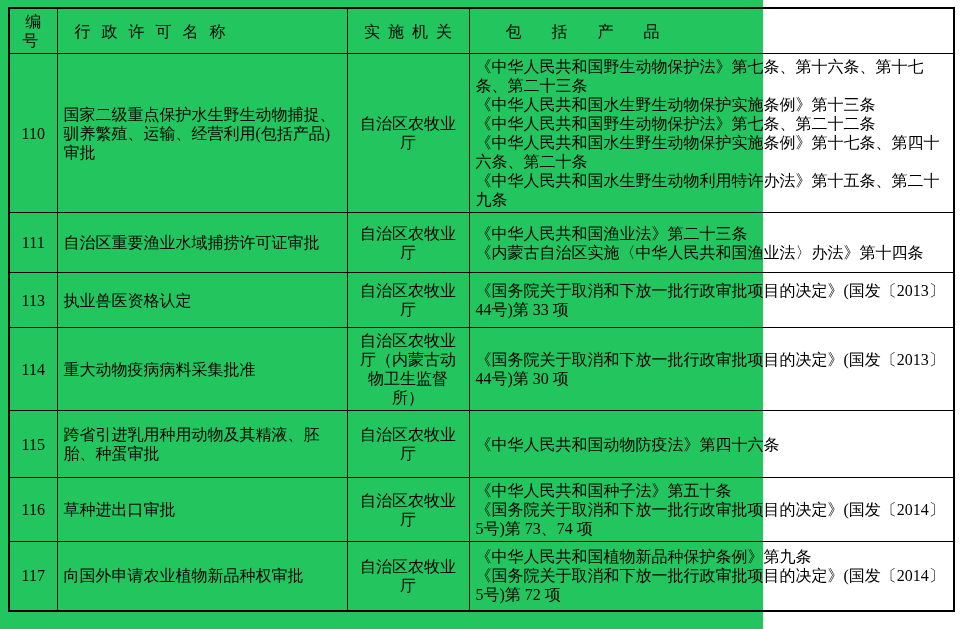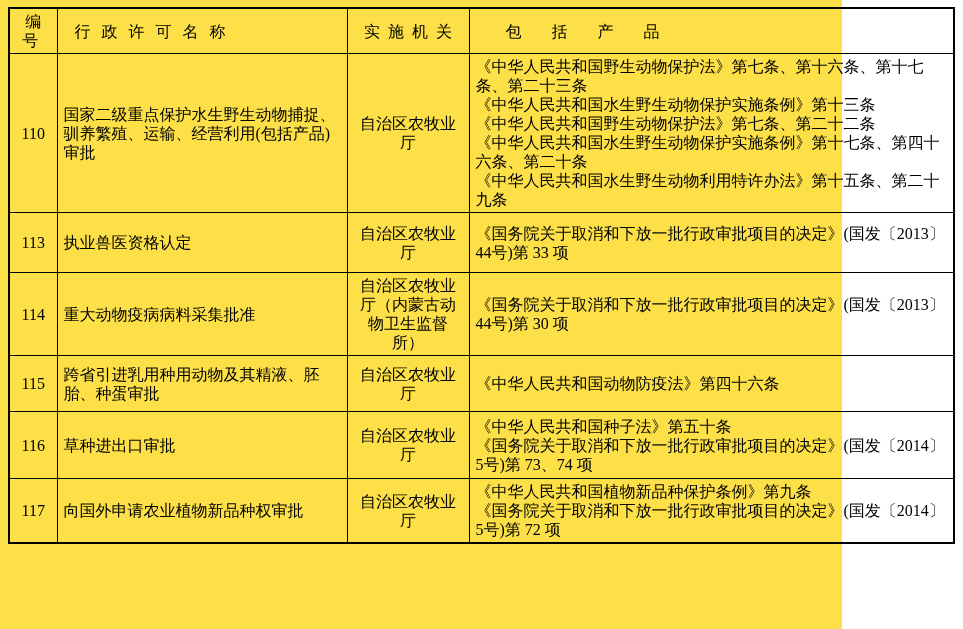--- a/index.html
+++ b/index.html
@@ -2,23 +2,23 @@
 <html><head>
 <meta charset="utf-8">
 <style>
   html, body {
     margin: 0;
     padding: 0;
     background: #ffffff;
   }
   .page {
     position: relative;
-    width: 842px;
+    width: 763px;
     height: 629px;
-    background: #fde047;
+    background: #22c55e;
     font-family: "Liberation Serif", "DejaVu Serif", serif;
     color: #000000;
     box-sizing: border-box;
   }
   table.permits {
     position: absolute;
     left: 8px;
     top: 7px;
     width: 947px;
     border-collapse: collapse;
@@ -77,20 +77,29 @@
     <td class="col-agency">自治区农牧业厅</td>
     <td class="col-legal">
             <div class="legal-line">《中华人民共和国野生动物保护法》第七条、第十六条、第十七条、第二十三条</div>
             <div class="legal-line">《中华人民共和国水生野生动物保护实施条例》第十三条</div>
             <div class="legal-line">《中华人民共和国野生动物保护法》第七条、第二十二条</div>
             <div class="legal-line">《中华人民共和国水生野生动物保护实施条例》第十七条、第四十六条、第二十条</div>
             <div class="legal-line">《中华人民共和国水生野生动物利用特许办法》第十五条、第二十九条</div>
           </td>
   </tr>
 
+  <tr>
+    <td class="col-id">111</td>
+    <td class="col-name">自治区重要渔业水域捕捞许可证审批</td>
+    <td class="col-agency">自治区农牧业厅</td>
+    <td class="col-legal">
+            <div class="legal-line">《中华人民共和国渔业法》第二十三条</div>
+            <div class="legal-line">《内蒙古自治区实施〈中华人民共和国渔业法〉办法》第十四条</div>
+          </td>
+  </tr>
 
 
   <tr>
     <td class="col-id">113</td>
     <td class="col-name">执业兽医资格认定</td>
     <td class="col-agency">自治区农牧业厅</td>
     <td class="col-legal">
             <div class="legal-line">《国务院关于取消和下放一批行政审批项目的决定》(国发〔2013〕44号)第 33 项</div>
           </td>
   </tr>

